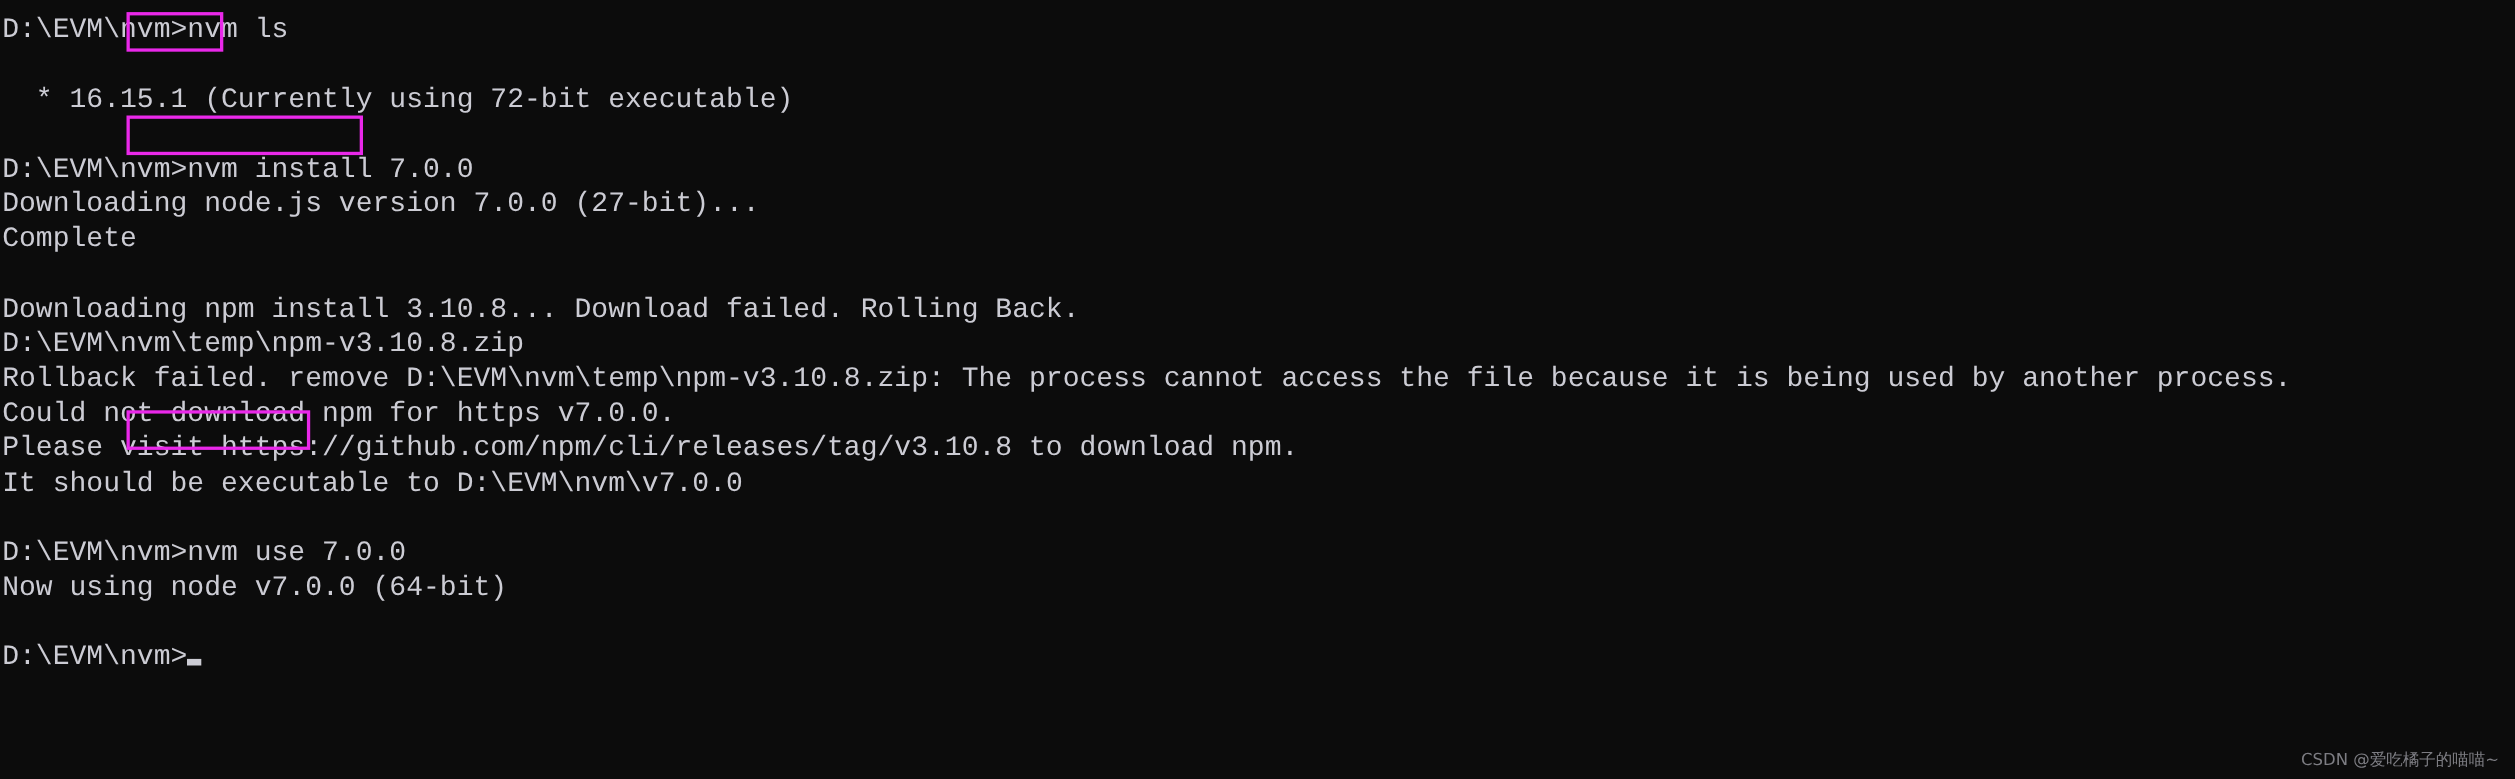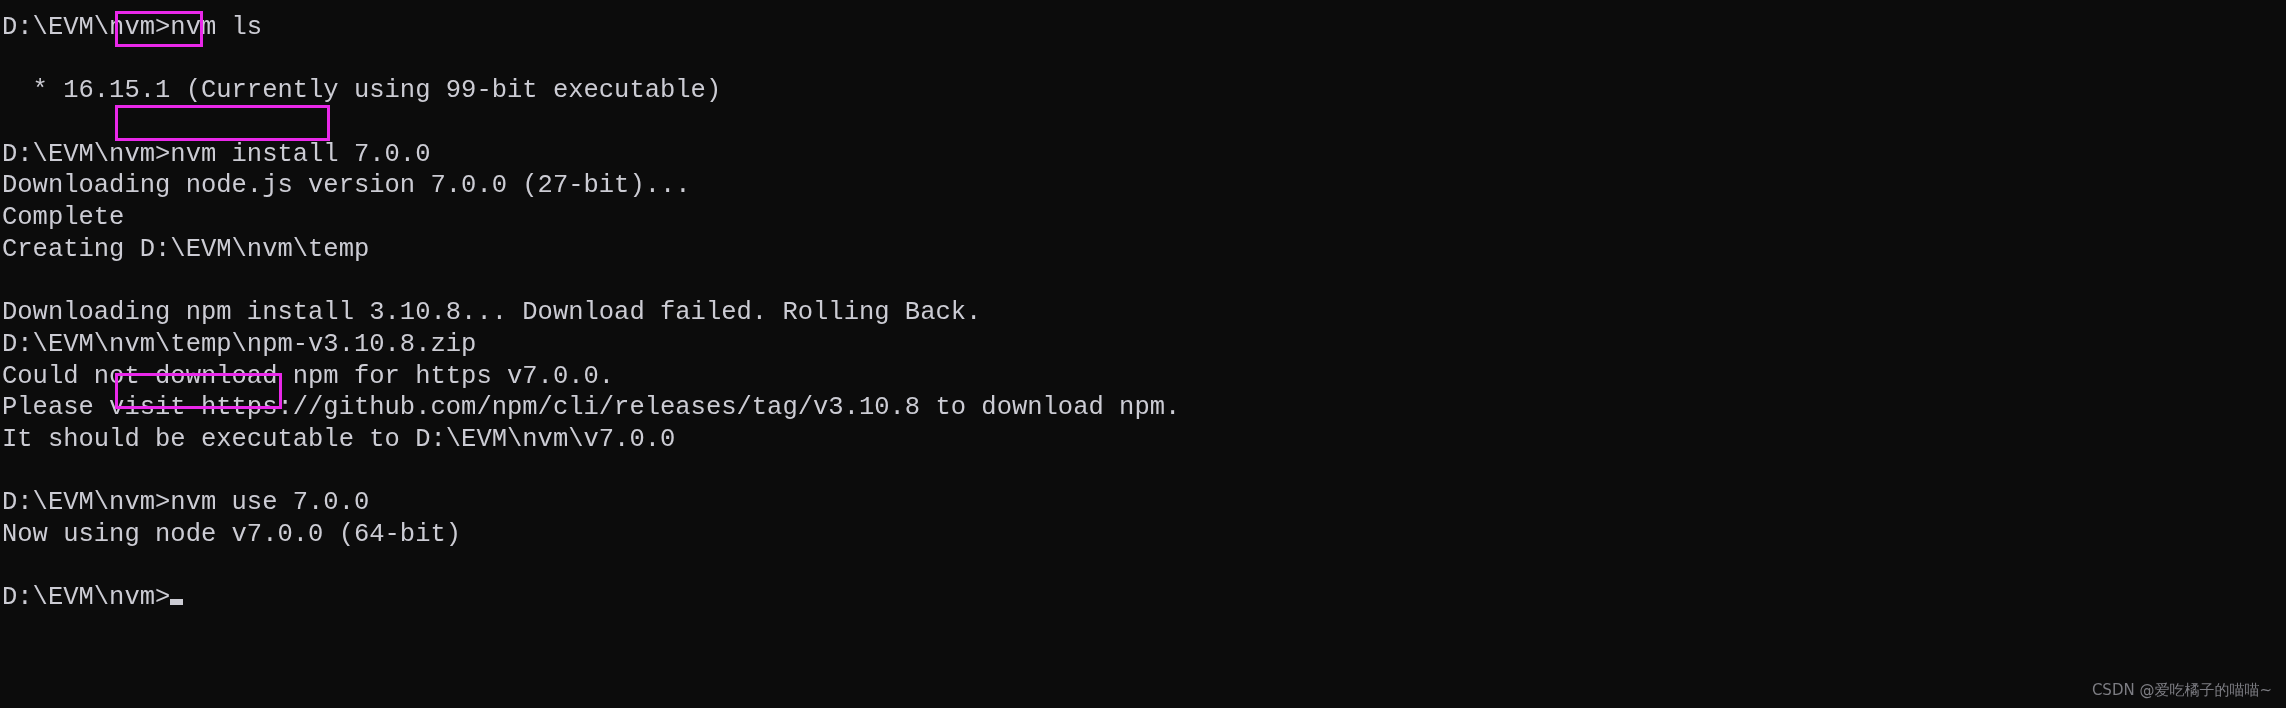--- a/index.html
+++ b/index.html
@@ -71,29 +71,29 @@
     text-align: center;
   }
 </style>
 </head>
 <body>
 
 <div id="terminal">
 
   <div class="term-line">D:\EVM\nvm&gt;nvm ls</div>
   <div class="term-line blank"></div>
-  <div class="term-line">  * 16.15.1 (Currently using 99-bit executable)</div>
+  <div class="term-line">  * 16.15.1 (Currently using 72-bit executable)</div>
   <div class="term-line blank"></div>
   <div class="term-line">D:\EVM\nvm&gt;nvm install 7.0.0</div>
   <div class="term-line">Downloading node.js version 7.0.0 (27-bit)...</div>
   <div class="term-line">Complete</div>
-  <div class="term-line">Creating D:\EVM\nvm\temp</div>
   <div class="term-line blank"></div>
   <div class="term-line">Downloading npm install 3.10.8... Download failed. Rolling Back.</div>
   <div class="term-line">D:\EVM\nvm\temp\npm-v3.10.8.zip</div>
+  <div class="term-line">Rollback failed. remove D:\EVM\nvm\temp\npm-v3.10.8.zip: The process cannot access the file because it is being used by another process.</div>
   <div class="term-line">Could not download npm for https v7.0.0.</div>
   <div class="term-line">Please visit https://github.com/npm/cli/releases/tag/v3.10.8 to download npm.</div>
   <div class="term-line">It should be executable to D:\EVM\nvm\v7.0.0</div>
   <div class="term-line blank"></div>
   <div class="term-line">D:\EVM\nvm&gt;nvm use 7.0.0</div>
   <div class="term-line">Now using node v7.0.0 (64-bit)</div>
   <div class="term-line blank"></div>
   <div class="term-line"><span>D:\EVM\nvm&gt;</span><span class="cursor"></span></div>
 
   <div class="hl" id="hl-ls"></div>

